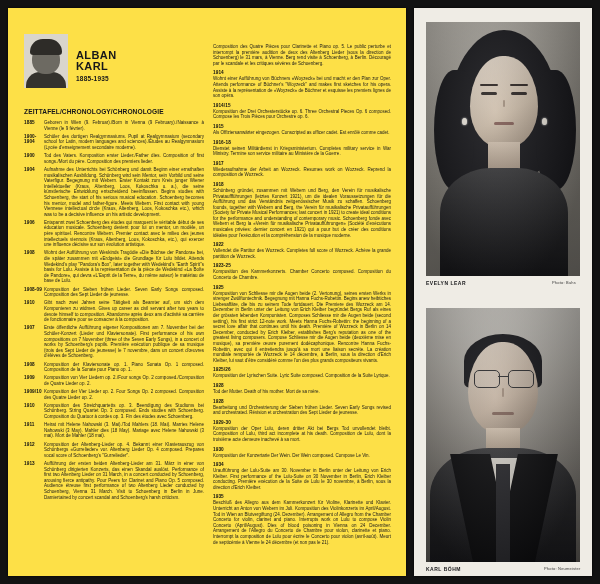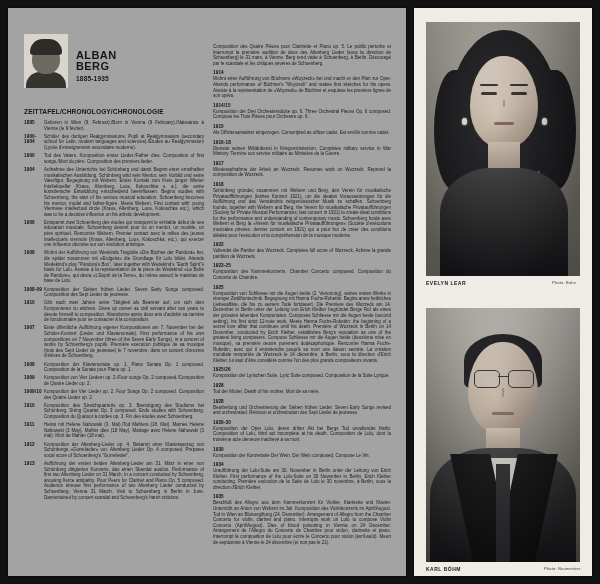--- a/index.html
+++ b/index.html
@@ -19,21 +19,21 @@
     height: 584px;
     background: #121212;
   }
   
   .left-panel {
     position: absolute;
     left: 8px;
     top: 8px;
     width: 398px;
     height: 568px;
-    background: #a3a3a3;
+    background: #fde047;
     box-shadow: 0 0 2px #000;
     overflow: hidden;
   }
   .left-inner {
     position: absolute;
     left: 0; top: 0;
     width: 398px; height: 568px;
   }
   .col {
     position: absolute;
@@ -280,21 +280,21 @@
     <div class="left-inner">
 
       <div class="masthead">
         <div class="portrait-box">
           <div class="shoulders"></div>
           <div class="face"></div>
           <div class="hair"></div>
         </div>
         <div class="masthead-text">
           <div class="composer-name">ALBAN</div>
-          <div class="composer-name">BERG</div>
+          <div class="composer-name">KARL</div>
           <div class="composer-dates">1885-1935</div>
         </div>
       </div>
 
       <div class="section-head">ZEITTAFEL/CHRONOLOGY/CHRONOLOGIE</div>
 
       <div class="chron-list">
         <div class="entry">
             <div class="yr">1885</div>
             <div class="txt">Geboren in Wien (9. Februar)./Born in Vienna (9 February)./Naissance à Vienne (le 9 février).</div>

